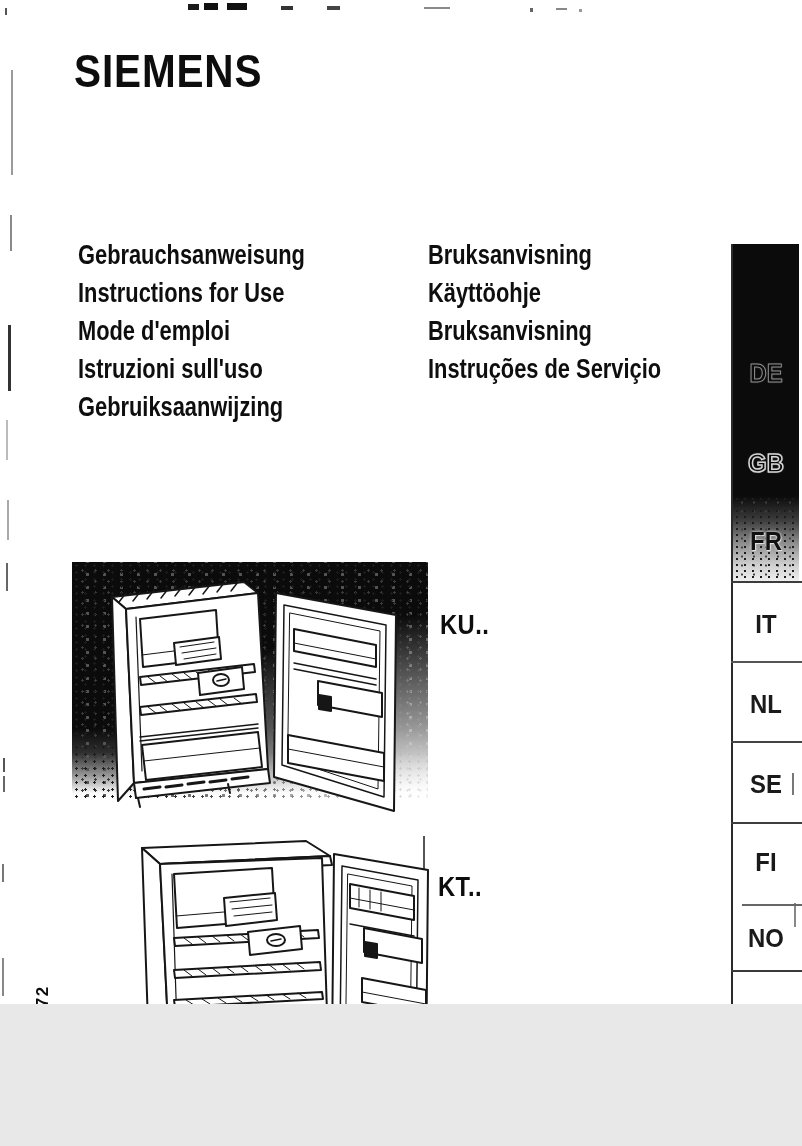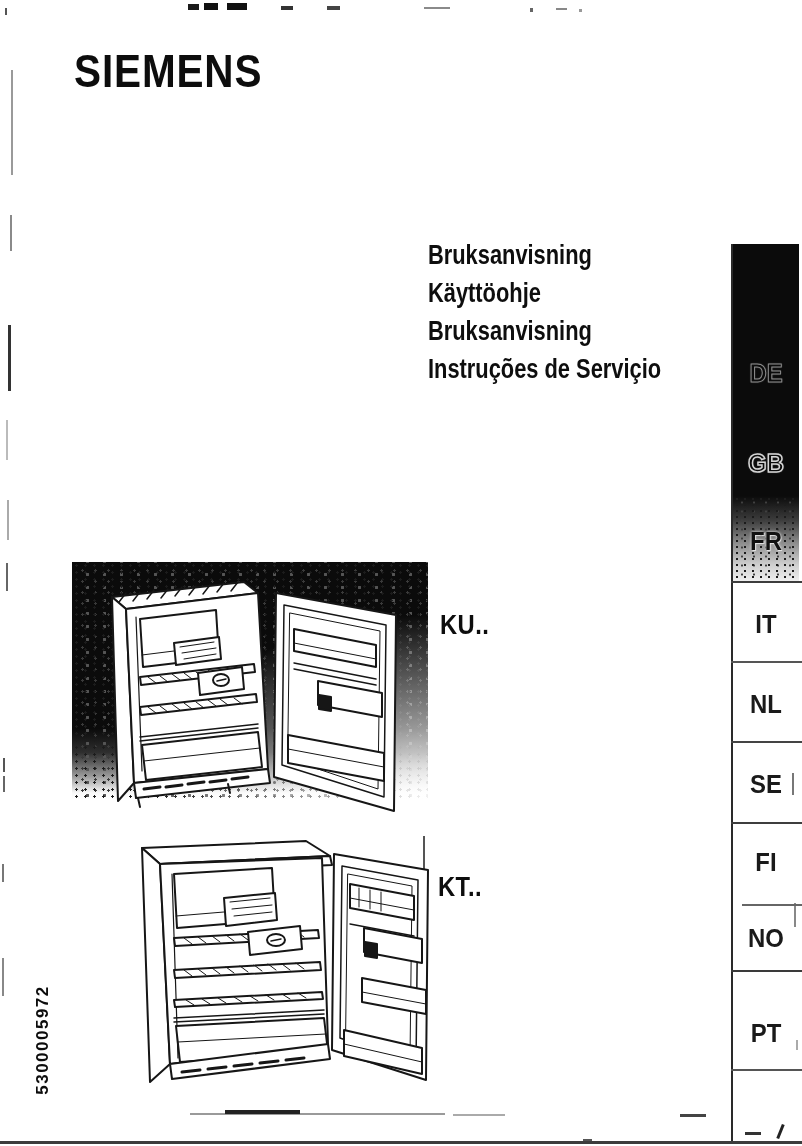--- a/index.html
+++ b/index.html
@@ -1,17 +1,17 @@
 <!DOCTYPE html>
 <html><head>
 <meta charset="utf-8">
 <style>
   html,body { margin:0; padding:0; background:#e8e8e8; }
   .page {
-    position:relative; width:802px; height:1146px; margin:0 auto;
+    position:relative; width:802px; height:1004px; margin:0 auto;
     background:#ffffff; overflow:hidden;
     font-family:"Liberation Sans", sans-serif; color:#141414;
   }
   .abs { position:absolute; }
 
   
   .brand {
     left:74px; top:44px; font-size:46px; font-weight:bold; letter-spacing:1px;
     transform:scaleX(0.88); transform-origin:0 0; color:#0d0d0d;
   }
@@ -135,20 +135,27 @@
 
   <div class="mk abs" style="left:423px;top:836px;width:2px;height:70px;background:#555"></div>
   <div class="mk abs" style="left:422px;top:912px;width:2px;height:22px;background:#888"></div>
   <div class="mk abs" style="left:420px;top:944px;width:2px;height:6px;background:#999"></div>
   <div class="mk abs" style="left:792px;top:773px;width:2px;height:22px;background:#777"></div>
   <div class="mk abs" style="left:794px;top:903px;width:2px;height:24px;background:#888"></div>
   <div class="mk abs" style="left:796px;top:1040px;width:2px;height:10px;background:#aaa"></div>
 
   <div class="abs brand">SIEMENS</div>
 
+  <div class="abs titles titles-left">
+    <div class="title-line">Gebrauchsanweisung</div>
+    <div class="title-line">Instructions for Use</div>
+    <div class="title-line">Mode d'emploi</div>
+    <div class="title-line">Istruzioni sull'uso</div>
+    <div class="title-line">Gebruiksaanwijzing</div>
+  </div>
   <div class="abs titles titles-right">
     <div class="title-line">Bruksanvisning</div>
     <div class="title-line">Käyttöohje</div>
     <div class="title-line">Bruksanvisning</div>
     <div class="title-line">Instruções de Serviçio</div>
   </div>
 
   <div class="abs photo-ku"></div>
 
   <svg class="fridge-svg svg-ku" viewBox="0 0 350 256">

